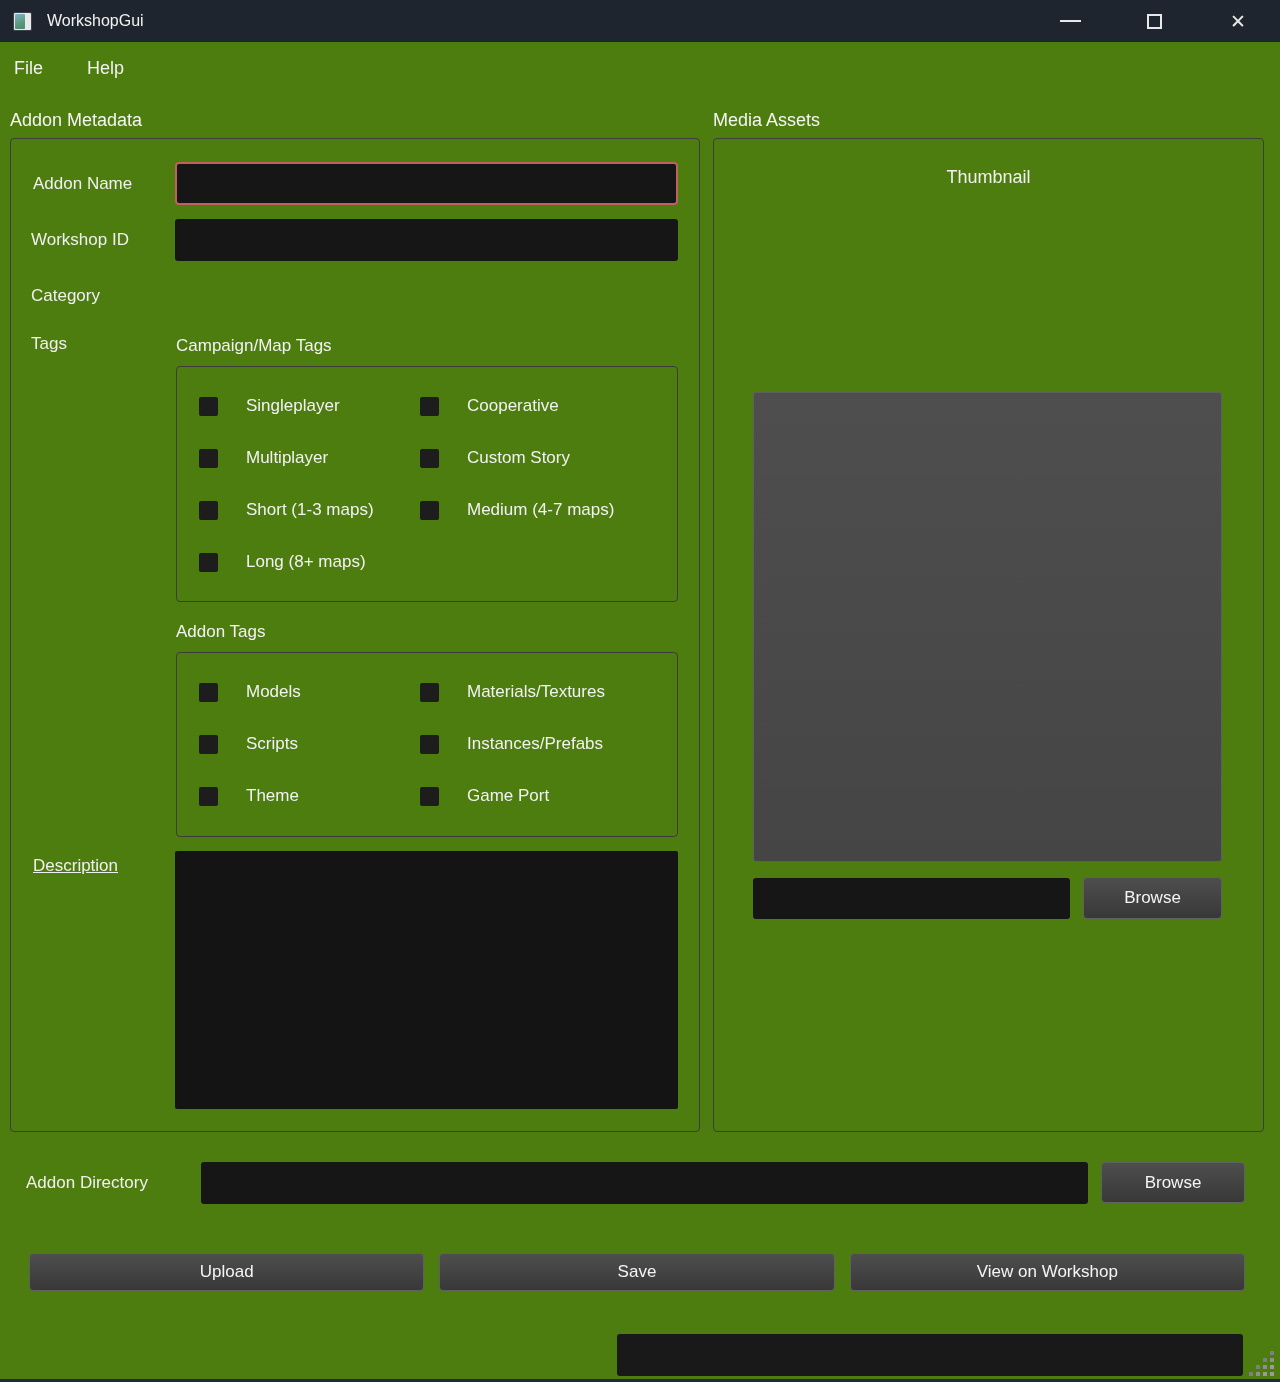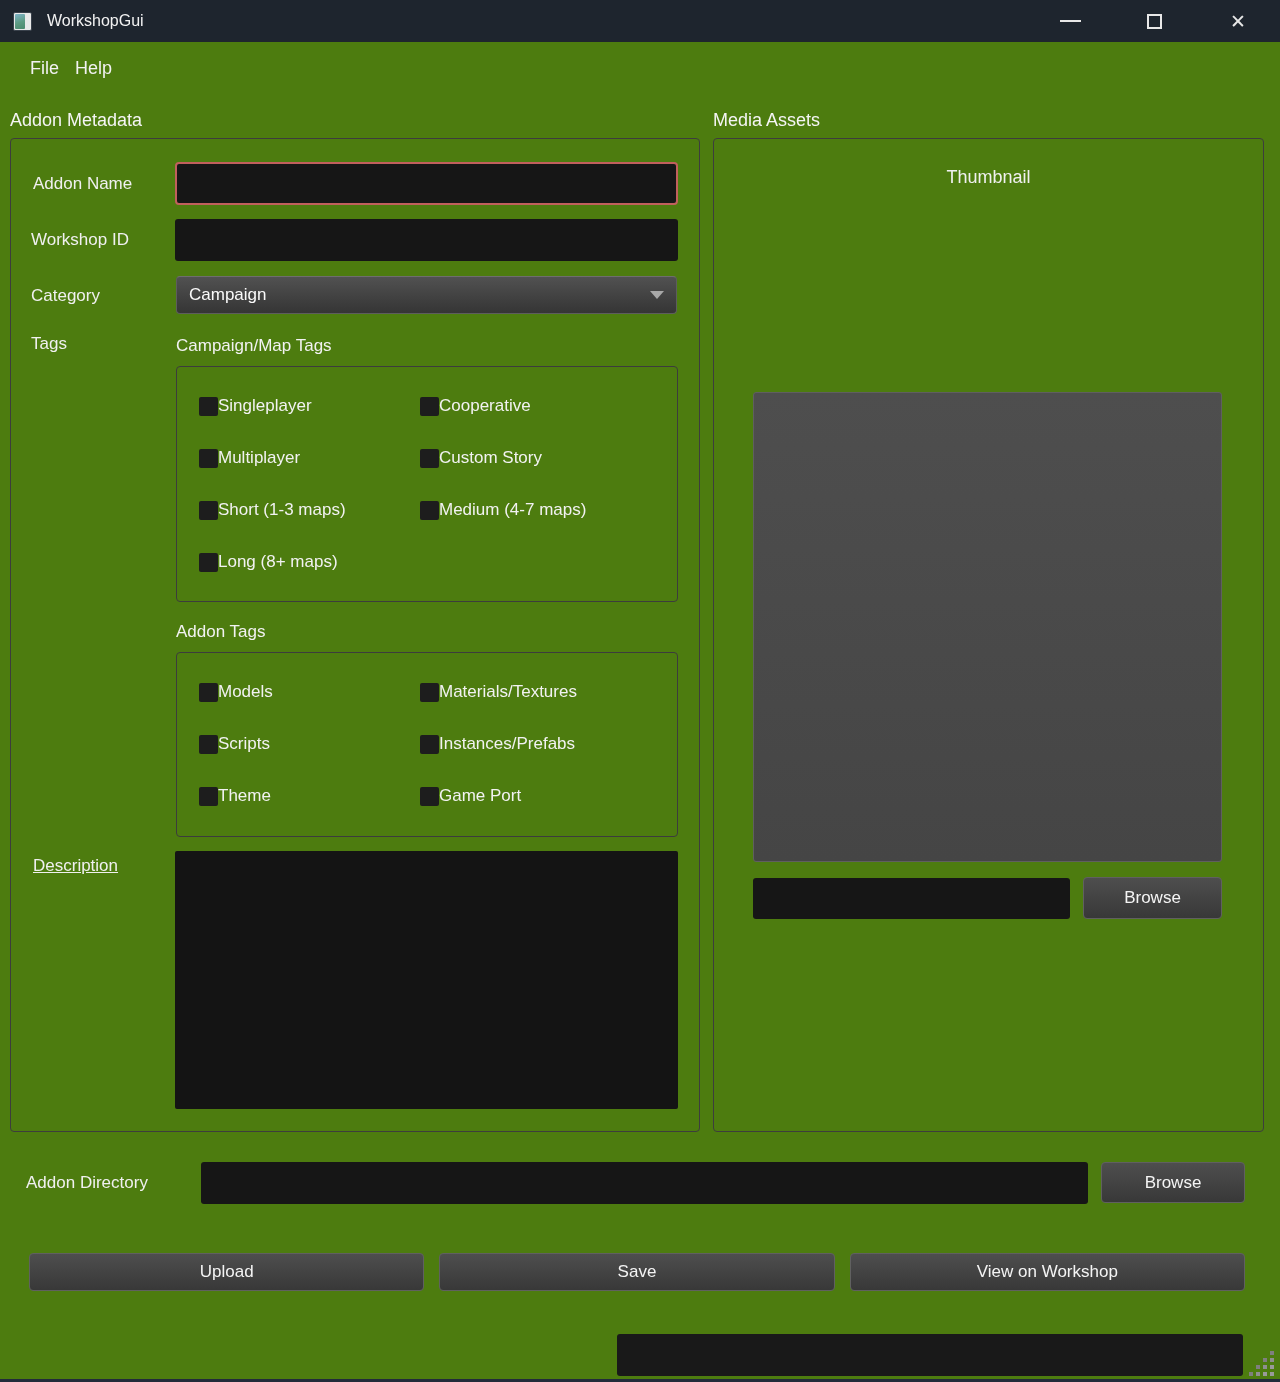--- a/index.html
+++ b/index.html
@@ -35,21 +35,21 @@
   .window-title { margin-left: 15px; font-size: 16px; color: #f2f2f2; }
   .win-controls { position: absolute; right: 0; top: 0; height: 42px; display: flex; }
   .win-btn { width: 84px; height: 42px; display: flex; align-items: center; justify-content: center; cursor: default; }
   .min-glyph { width: 21px; height: 2px; background: #e8e8e8; display: block; }
   .max-glyph { width: 15px; height: 15px; border: 2px solid #e8e8e8; display: block; }
   .close-glyph { font-size: 19px; color: #e8e8e8; line-height: 1; }
 
   
   .menubar {
     position: absolute; top: 42px; left: 0; right: 0; height: 52px;
-    display: flex; align-items: center; gap: 16px; padding-left: 30px;
+    display: flex; align-items: center; gap: 44px; padding-left: 14px;
   }
   .menu-item { font-size: 18px; color: #f2f2f2; }
 
   
   .section-title { position: absolute; font-size: 18px; color: #f5f5f5; }
   .group-box { position: absolute; border: 1px solid #3d3d3d; border-radius: 4px; }
 
   .form-label { position: absolute; font-size: 17px; color: #f0f0f0; }
 
   
@@ -76,21 +76,21 @@
   }
 
   
   .tags-group-title { position: absolute; font-size: 17px; color: #f2f2f2; }
   .tags-box {
     position: absolute; border: 1px solid #3c3c3c; border-radius: 4px;
     display: grid; grid-template-columns: 221px 1fr;
     padding: 29px 0 0 22px; row-gap: 32px;
     align-content: start;
   }
-  .cb-item { display: flex; align-items: center; gap: 0; height: 20px; }
+  .cb-item { display: flex; align-items: center; gap: 28px; height: 20px; }
   .cb { width: 19px; height: 19px; background: #1d1d1d; border-radius: 2px; flex: none; }
   .cb-label { font-size: 17px; color: #f2f2f2; white-space: nowrap; }
 
   
   .description-area {
     position: absolute; left: 175px; top: 851px; width: 503px; height: 258px;
     background: #141414; border: none; border-radius: 2px; resize: none;
     color: #e8e8e8; font-size: 15px; padding: 8px 10px;
     font-family: "Liberation Sans", "DejaVu Sans", sans-serif;
   }
@@ -170,24 +170,20 @@
   <div class="section-title" style="left:10px; top:110px;">Addon Metadata</div>
   <div class="group-box" style="left:10px; top:138px; width:690px; height:994px;"></div>
 
   <div class="form-label" style="left:33px; top:174px;">Addon Name</div>
   <input type="text" class="text-input input-error" style="left: 175px; top: 162px; width: 503px; height: 43px;" value="">
 
   <div class="form-label" style="left:31px; top:230px;">Workshop ID</div>
   <input type="text" class="text-input" style="left: 175px; top: 219px; width: 503px; height: 42px;" value="">
 
   <div class="form-label" style="left:31px; top:286px;">Category</div>
-  <div class="select-box">
-    <span class="select-text">Campaign</span>
-    <span class="arrow-down"></span>
-  </div>
 
   <div class="form-label" style="left:31px; top:334px;text-align:right;">Tags</div>
 
   <div class="tags-group-title" style="left:176px; top:336px;">Campaign/Map Tags</div>
   <div class="tags-box" style="left:176px; top:366px; width:502px; height:236px;">
 
       <div class="cb-item">
         <span class="cb"></span>
         <span class="cb-label">Singleplayer</span>
       </div>

